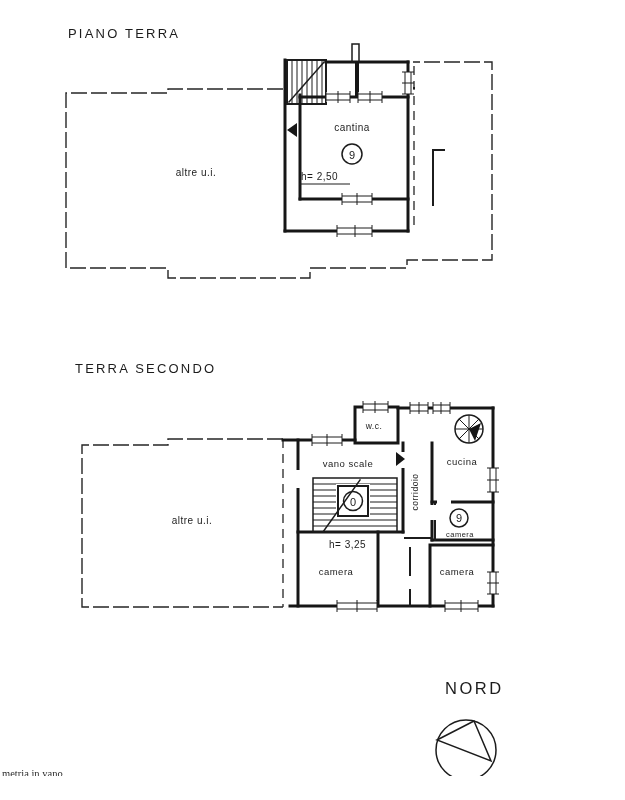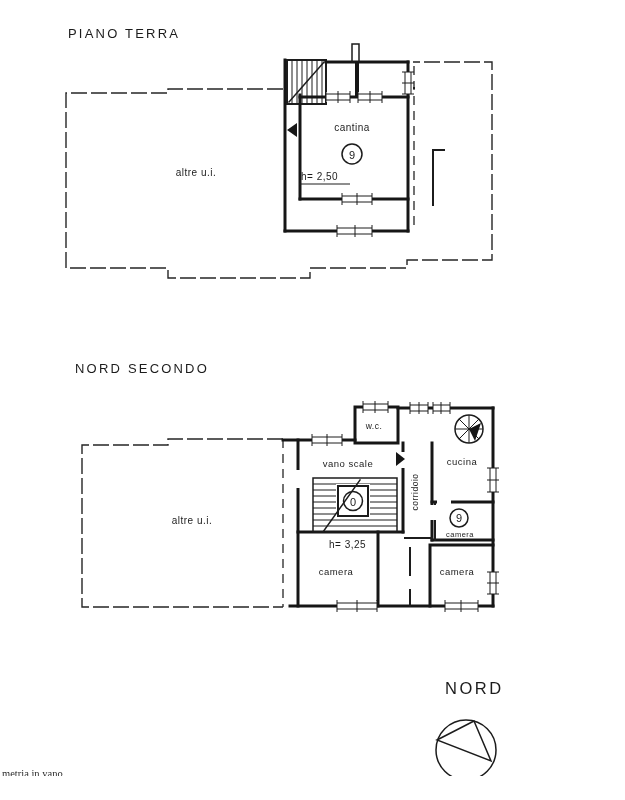--- a/index.html
+++ b/index.html
@@ -37,21 +37,21 @@
   .lbl7{font-size:7.5px;}
   .num{font-size:11px;letter-spacing:0;}
   .nord{font-size:16.5px;letter-spacing:2.5px;}
 </style>
 </head>
 <body>
 
 <div class="page">
 
   <div class="floor-title" id="title-ground">PIANO TERRA</div>
-  <div class="floor-title" id="title-second">NORD SECONDO</div>
+  <div class="floor-title" id="title-second">TERRA SECONDO</div>
 
   <svg width="625" height="800" viewBox="0 0 625 800">
 
     <g>
 
       <g>
         <path class="dash" d="M283 89 L168 89 L168 93 L66 93 L66 268 L168 268 L168 278 L310 278 L310 268 L407 268 L407 260 L492 260 L492 62 L413 62"></path>
         <path class="dash2" d="M414 66 L414 228"></path>
         <path class="w2" d="M433 150 L433 205 M433 150 L444 150"></path>
       </g>

